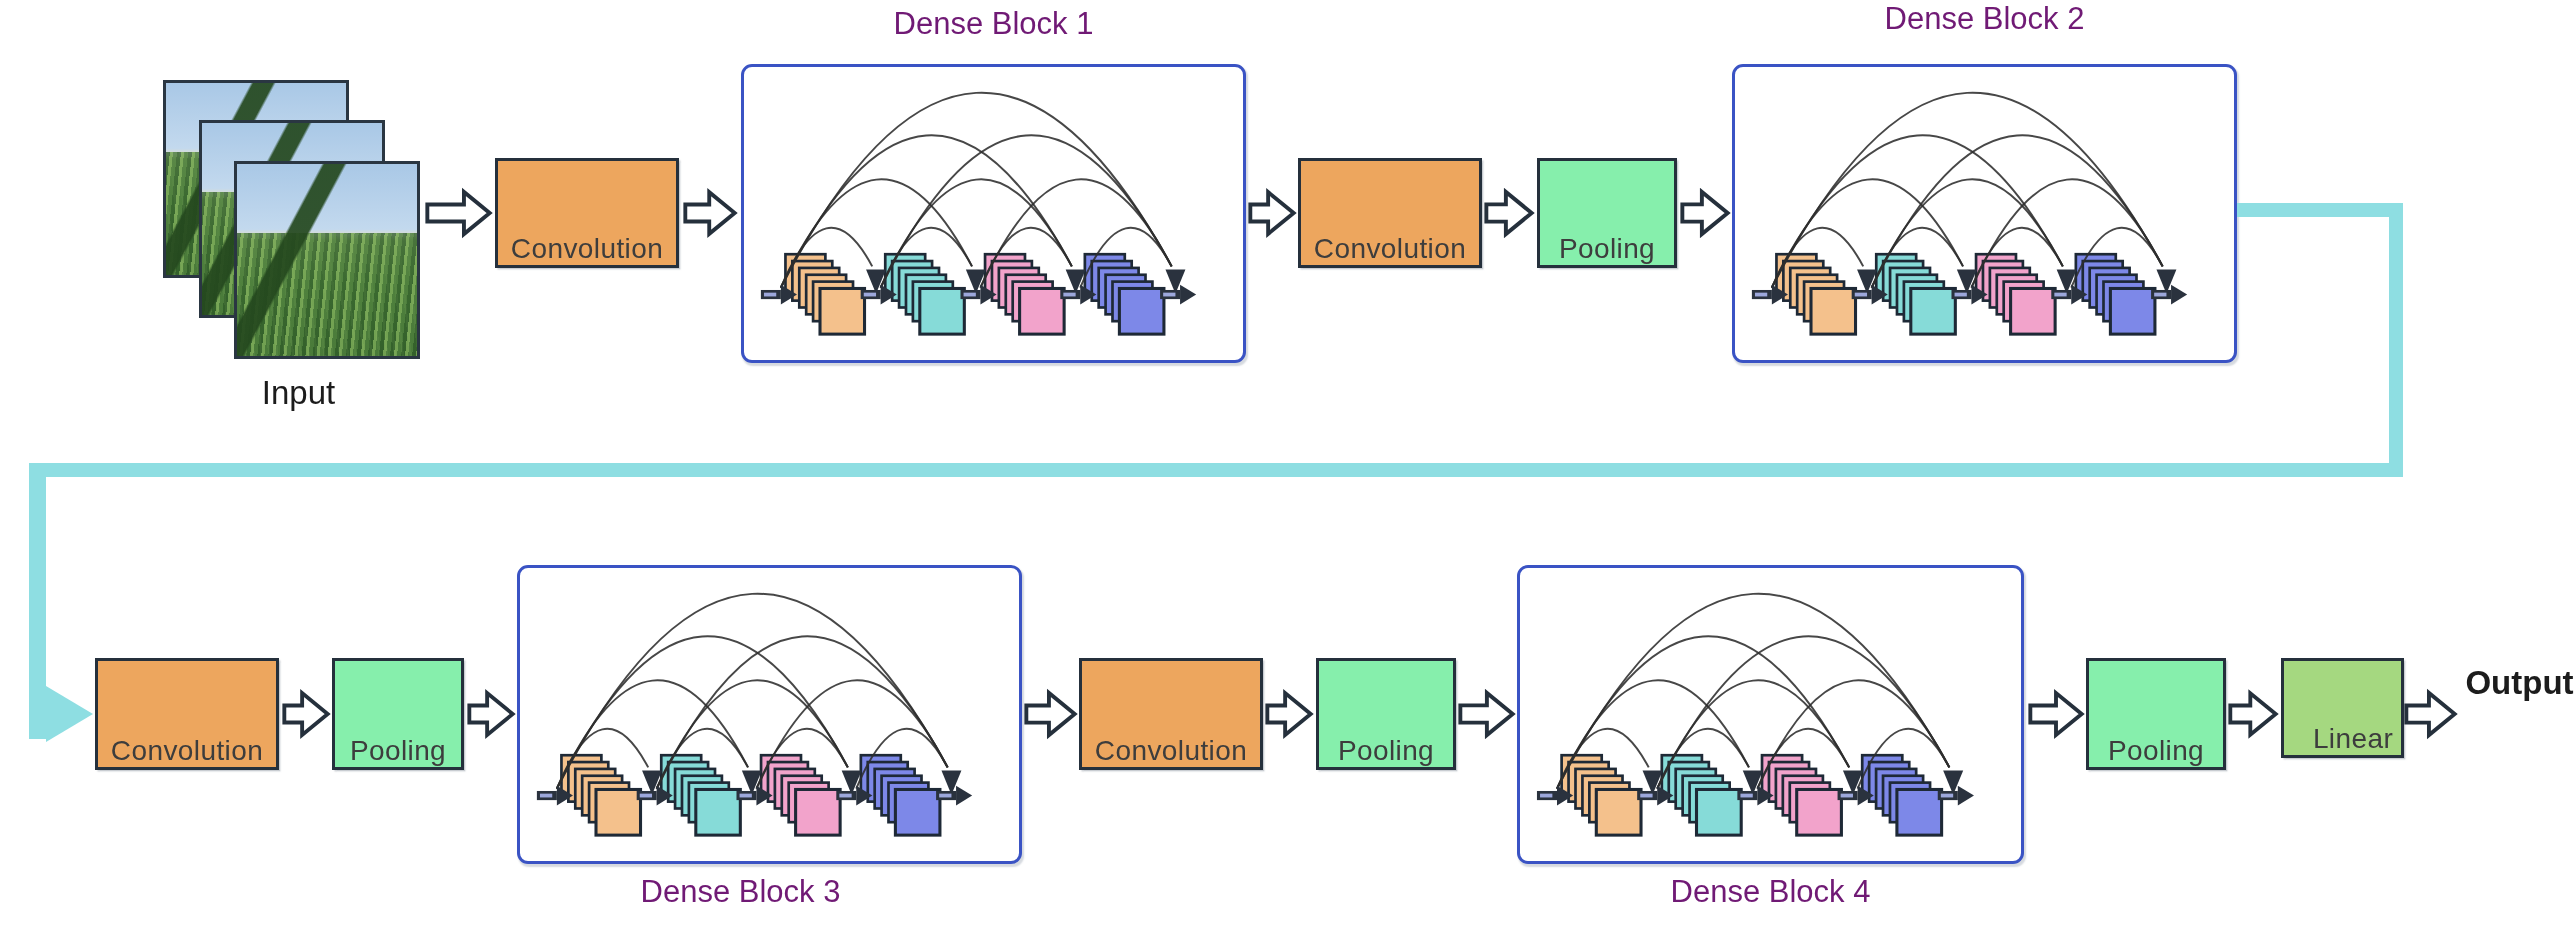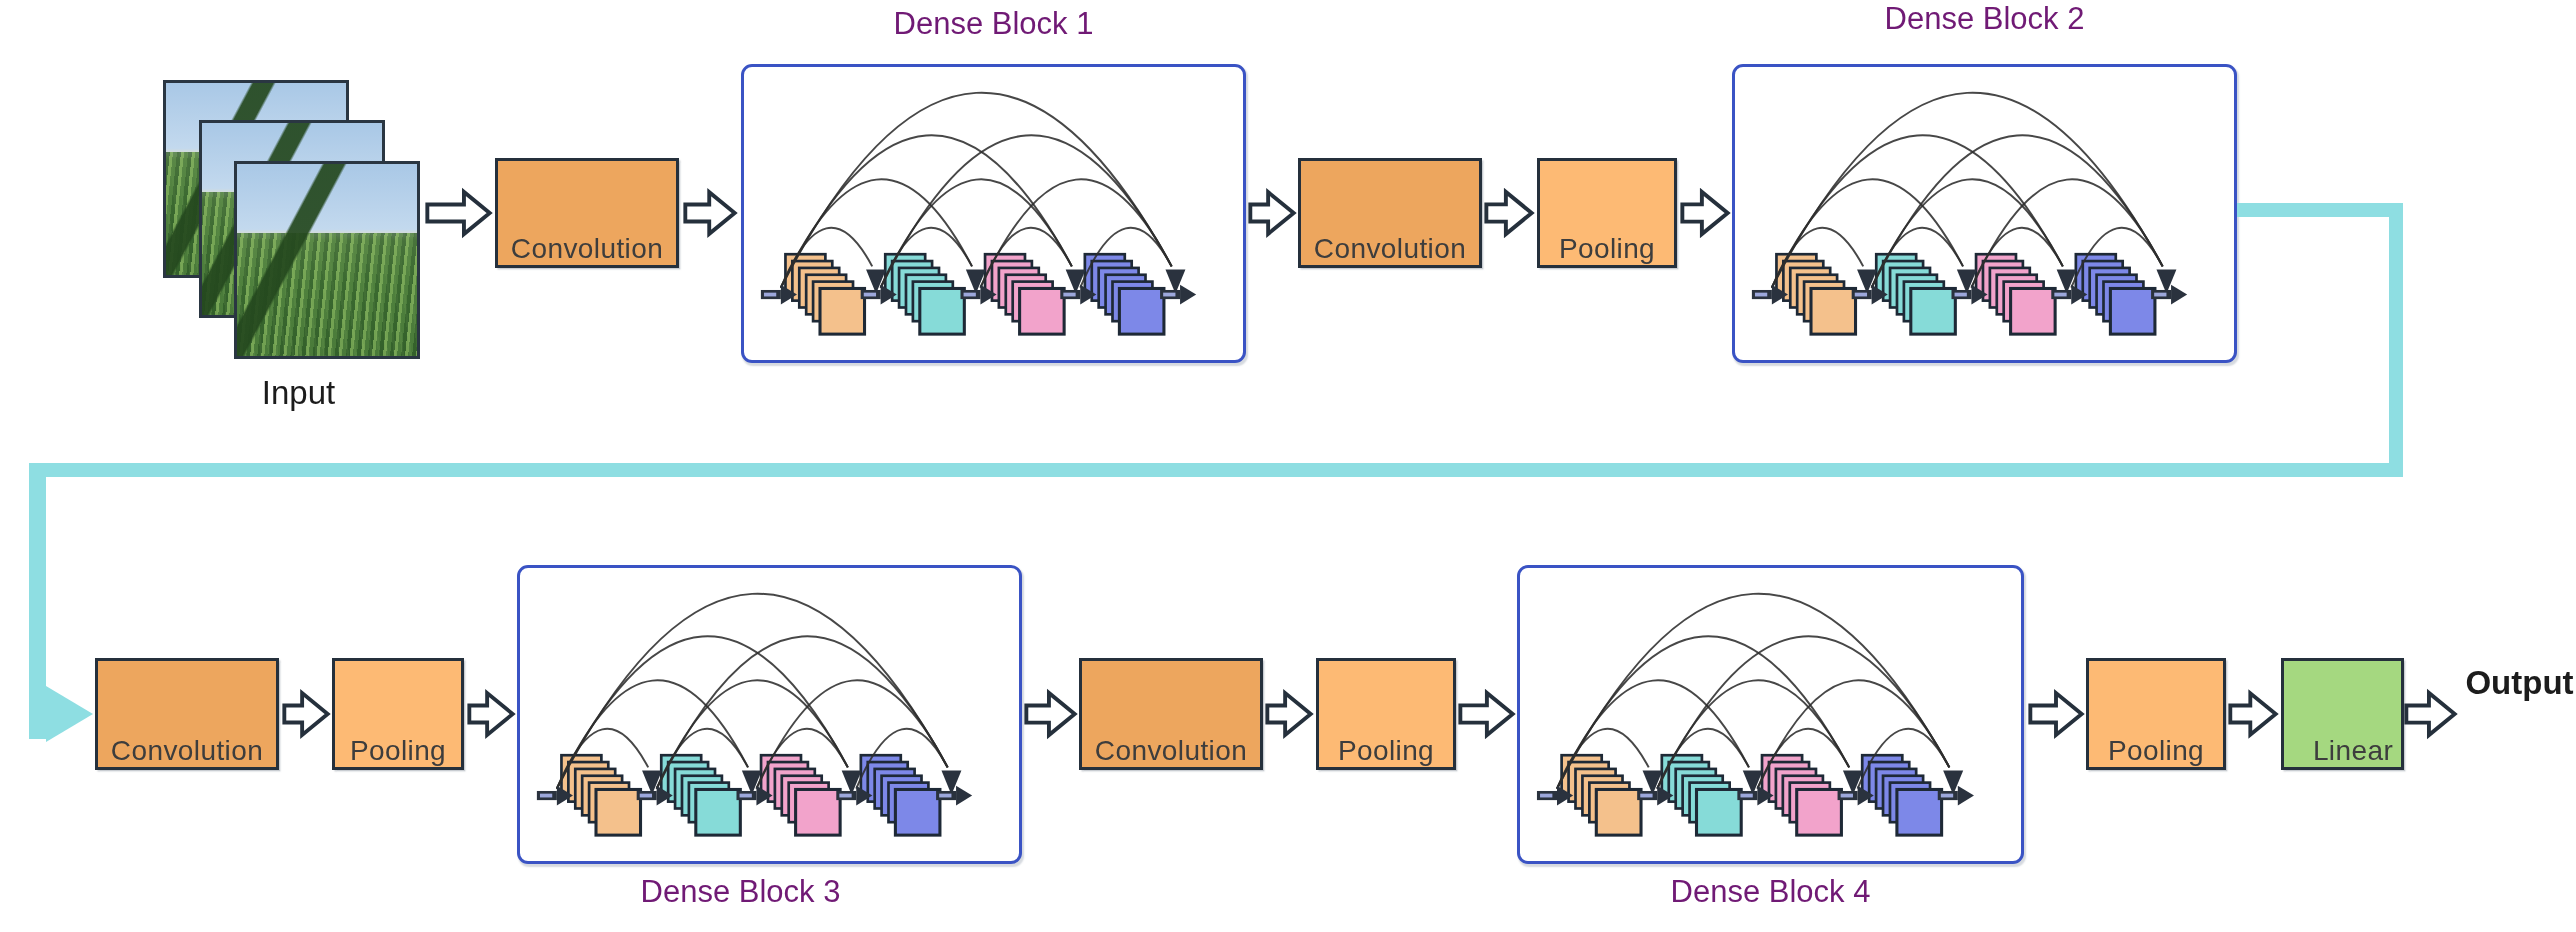--- a/index.html
+++ b/index.html
@@ -9,21 +9,21 @@
   }
   .abs{position:absolute;}
   
   .pbox{
     position:absolute;box-sizing:border-box;
     border:3.9px solid #25303C;display:flex;align-items:flex-end;justify-content:center;
     box-shadow:2.3px 2.3px 1.6px rgba(135,145,155,.45);
   }
   .pbox .lbl{font-size:28px;color:#3D3D3D;letter-spacing:0.4px;}
   .conv{background:#EDA65E;}
-  .pool{background:#fdba74;}
+  .pool{background:#86efac;}
   .linear{background:#A5D880;}
   
   .dense{
     position:absolute;box-sizing:border-box;background:#ffffff;
     border:3.1px solid #3A53C4;border-radius:11px;
     box-shadow:1.6px 2.3px 1.6px rgba(150,160,175,.4);
   }
   .dense svg{display:block;width:100%;height:100%;}
   .dtitle{
     position:absolute;text-align:center;font-size:31px;color:#701a75;
@@ -378,21 +378,21 @@
   </svg>
 
 <div class="pbox pool" style="left:2086px;top:658px;width:140px;height:112px;">
   <span class="lbl">Pooling</span>
 </div>
 
 <svg class="block-arrow" style="left:2228px;top:689px;" width="50" height="50" viewBox="0 0 65 64">
     <polygon points="3,21 29,21 29,5 62,32 29,59 29,43 3,43" fill="#ffffff" stroke="#25303C" stroke-width="5" stroke-linejoin="miter"></polygon>
   </svg>
 
-<div class="pbox linear" style="left:2281px;top:658px;width:123px;height:112px;padding-left:21px;">
+<div class="pbox linear" style="left:2281px;top:658px;width:123px;height:100px;padding-left:21px;">
   <span class="lbl">Linear</span>
 </div>
 
 <svg class="block-arrow" style="left:2404px;top:689px;" width="53" height="50" viewBox="0 0 68 64">
     <polygon points="3,21 32,21 32,5 65,32 32,59 32,43 3,43" fill="#ffffff" stroke="#25303C" stroke-width="5" stroke-linejoin="miter"></polygon>
   </svg>
 
 <div class="cap" style="left:2463px;top:664px;width:113px;text-align:center;font-weight:bold;">Output</div>
 
 

